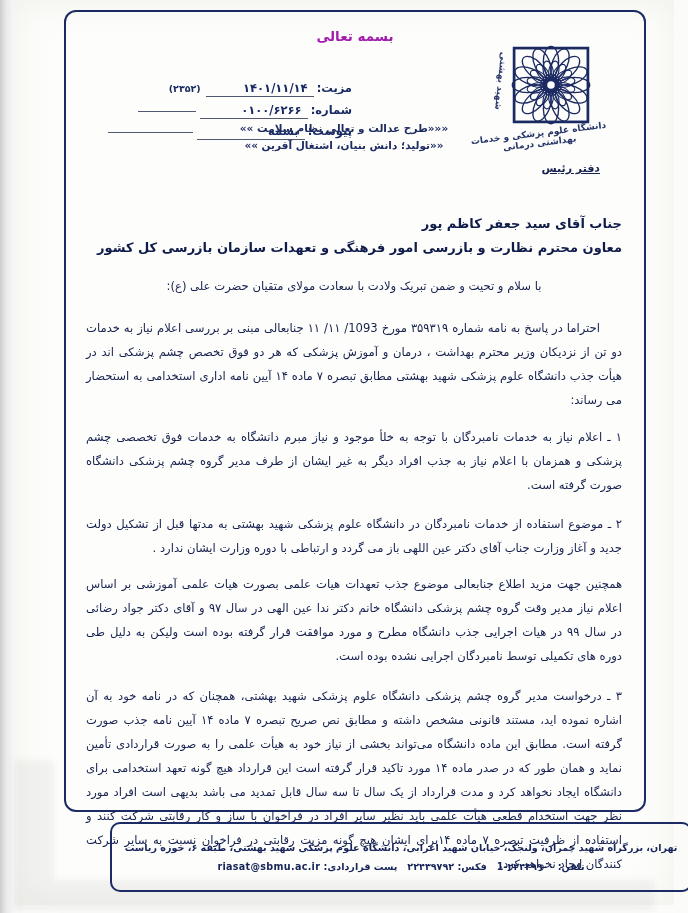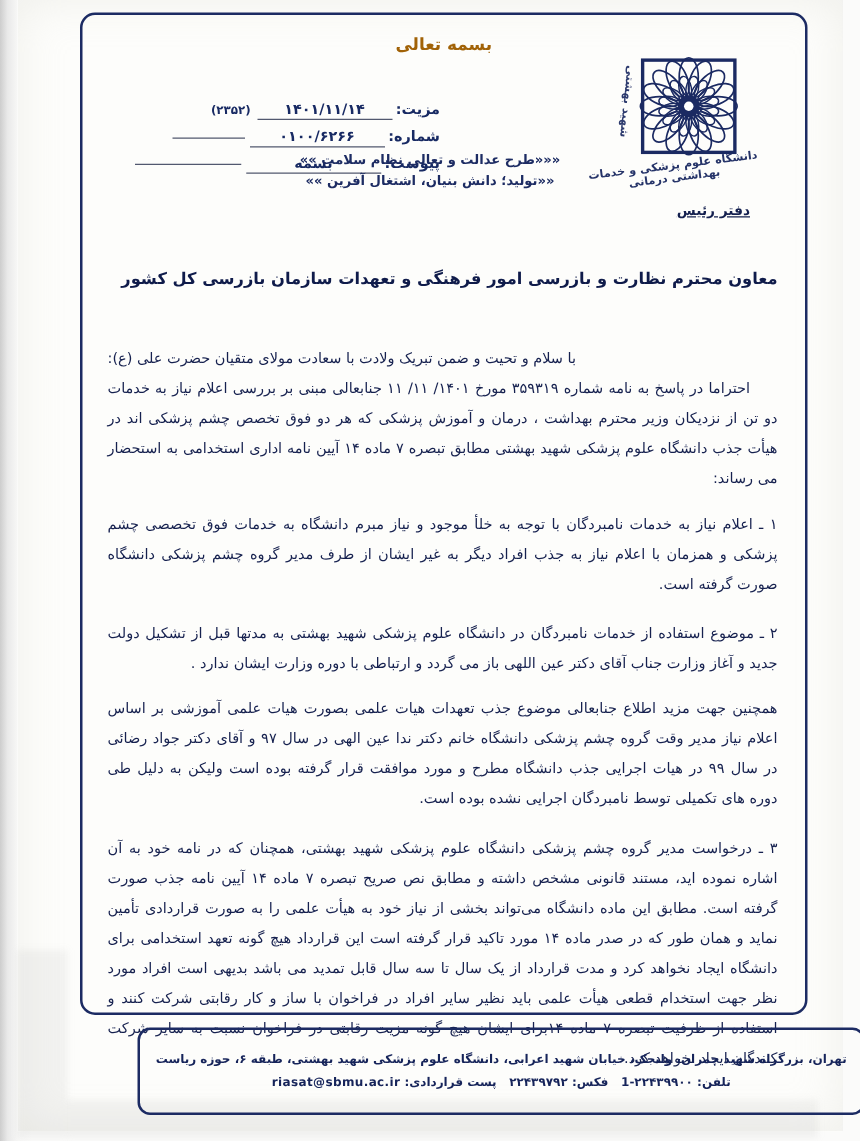--- a/index.html
+++ b/index.html
@@ -70,21 +70,21 @@
   
   #basmala {
     position: absolute;
     top: 16px;
     left: 0;
     width: 578px;
     text-align: center;
     font-size: 13.5px;
     font-weight: bold;
     letter-spacing: 0.2px;
-    color: #a16207;
+    color: #a21caf;
   }
 
   
   #meta {
     position: absolute;
     top: 42px;
     right: 292px;
     width: 244px;
     direction: rtl;
   }
@@ -97,21 +97,20 @@
     color: #182a63;
     margin-bottom: 5.5px;
     white-space: nowrap;
   }
   .meta-label { margin-left: 3px; }
   .meta-value {
     font-weight: bold;
     border-bottom: 1.1px solid #52586f;
     padding: 0 6px 1px 6px;
     min-width: 96px;
-    text-align: center;
     letter-spacing: 0.4px;
   }
   .meta-extra {
     font-size: 9.5px;
     font-weight: bold;
     margin-right: 5px;
     letter-spacing: 0.3px;
     margin-top: 29px;
   }
   .meta-rule {
@@ -220,22 +219,22 @@
   .para {
     font-size: 11.6px;
     line-height: 2.08;
     color: #16214f;
     margin: 0 0 12px 0;
     text-align: justify;
     text-justify: inter-word;
     letter-spacing: 0.05px;
   }
   .para.salutation {
-    margin-bottom: 0;
-    text-align: left;
+    margin-bottom: 18px;
+    text-align: center;
   }
   .para.indent { text-indent: 22px; }
   .para.numbered { margin-bottom: 15px; }
   .para.last { margin-bottom: 0; }
 
   
   .footer-line {
     font-size: 9.6px;
     font-weight: bold;
     color: #16245a;
@@ -336,26 +335,27 @@
             </g>
           </svg>
         </div>
         <div class="logo-side-text">شهید بهشتی</div>
         <div class="logo-bottom-text">دانشگاه علوم پزشکی و خدمات بهداشتی درمانی</div>
       </div>
 
       <div id="office-label">دفتر رئیس</div>
 
       <div id="recipient">
+        <div class="recipient-line">جناب آقای سید جعفر کاظم پور</div>
         <div class="recipient-line">معاون محترم نظارت و بازرسی امور فرهنگی و تعهدات سازمان بازرسی کل کشور</div>
       </div>
 
       <div id="body-text">
         <p class="para salutation">با سلام و تحیت و ضمن تبریک ولادت با سعادت مولای متقیان حضرت علی (ع):</p>
-        <p class="para indent">احتراما در پاسخ به نامه شماره ۳۵۹۳۱۹ مورخ ۱۴۰۱/ ۱۱/ ۱۱ جنابعالی مبنی بر بررسی اعلام نیاز به خدمات دو تن از نزدیکان وزیر  محترم بهداشت ، درمان و آموزش پزشکی که هر دو فوق تخصص چشم پزشکی اند در هیأت جذب دانشگاه علوم پزشکی شهید بهشتی مطابق  تبصره ۷ ماده ۱۴ آیین نامه اداری استخدامی به استحضار می رساند:</p>
+        <p class="para indent">احتراما در پاسخ به نامه شماره ۳۵۹۳۱۹ مورخ 1093/ ۱۱/ ۱۱ جنابعالی مبنی بر بررسی اعلام نیاز به خدمات دو تن از نزدیکان وزیر  محترم بهداشت ، درمان و آموزش پزشکی که هر دو فوق تخصص چشم پزشکی اند در هیأت جذب دانشگاه علوم پزشکی شهید بهشتی مطابق  تبصره ۷ ماده ۱۴ آیین نامه اداری استخدامی به استحضار می رساند:</p>
         <p class="para numbered">۱ ـ اعلام نیاز به خدمات نامبردگان با توجه به خلأ موجود و نیاز مبرم دانشگاه به خدمات فوق تخصصی چشم پزشکی  و  همزمان با اعلام نیاز به جذب افراد  دیگر به غیر ایشان از طرف مدیر گروه چشم پزشکی دانشگاه صورت گرفته است.</p>
         <p class="para">۲ ـ موضوع استفاده از خدمات نامبردگان در دانشگاه علوم پزشکی شهید بهشتی به مدتها قبل از  تشکیل دولت جدید و  آغاز وزارت جناب آقای دکتر عین اللهی باز می گردد و ارتباطی با دوره وزارت ایشان ندارد .</p>
         <p class="para numbered">همچنین جهت مزید اطلاع جنابعالی موضوع جذب تعهدات هیات علمی بصورت هیات علمی آموزشی بر اساس اعلام نیاز مدیر وقت گروه چشم پزشکی دانشگاه خانم دکتر ندا عین الهی در سال ۹۷ و آقای دکتر جواد رضائی در سال ۹۹ در هیات اجرایی جذب دانشگاه مطرح و مورد موافقت قرار گرفته بوده است ولیکن به دلیل  طی دوره های تکمیلی توسط نامبردگان اجرایی نشده بوده است.</p>
         <p class="para last">۳ ـ درخواست  مدیر گروه چشم پزشکی دانشگاه علوم پزشکی شهید بهشتی، همچنان که در نامه خود به آن اشاره نموده اید،  مستند قانونی مشخص داشته و مطابق نص صریح تبصره ۷ ماده ۱۴ آیین نامه جذب صورت گرفته است. مطابق این ماده دانشگاه می‌تواند بخشی از نیاز خود به هیأت علمی را  به صورت قراردادی تأمین نماید و همان طور که در صدر ماده ۱۴ مورد تاکید قرار گرفته است این قرارداد هیچ گونه تعهد استخدامی برای دانشگاه ایجاد نخواهد کرد و مدت قرارداد  از یک سال تا سه سال قابل تمدید می باشد بدیهی است افراد مورد نظر جهت استخدام قطعی هیأت علمی باید نظیر سایر افراد در فراخوان با ساز و کار رقابتی شرکت کنند و استفاده از ظرفیت تبصره ۷ ماده ۱۴برای ایشان هیچ گونه مزیت رقابتی در فراخوان نسبت به سایر شرکت کنندگان ایجاد نخواهد کرد.</p>
       </div>
 
     </div>
 
     <div id="footer-box">
       <div class="footer-line">تهران، بزرگراه شهید چمران، ولنجک، خیابان شهید اعرابی، دانشگاه علوم پزشکی شهید بهشتی، طبقه ۶، حوزه ریاست</div>

